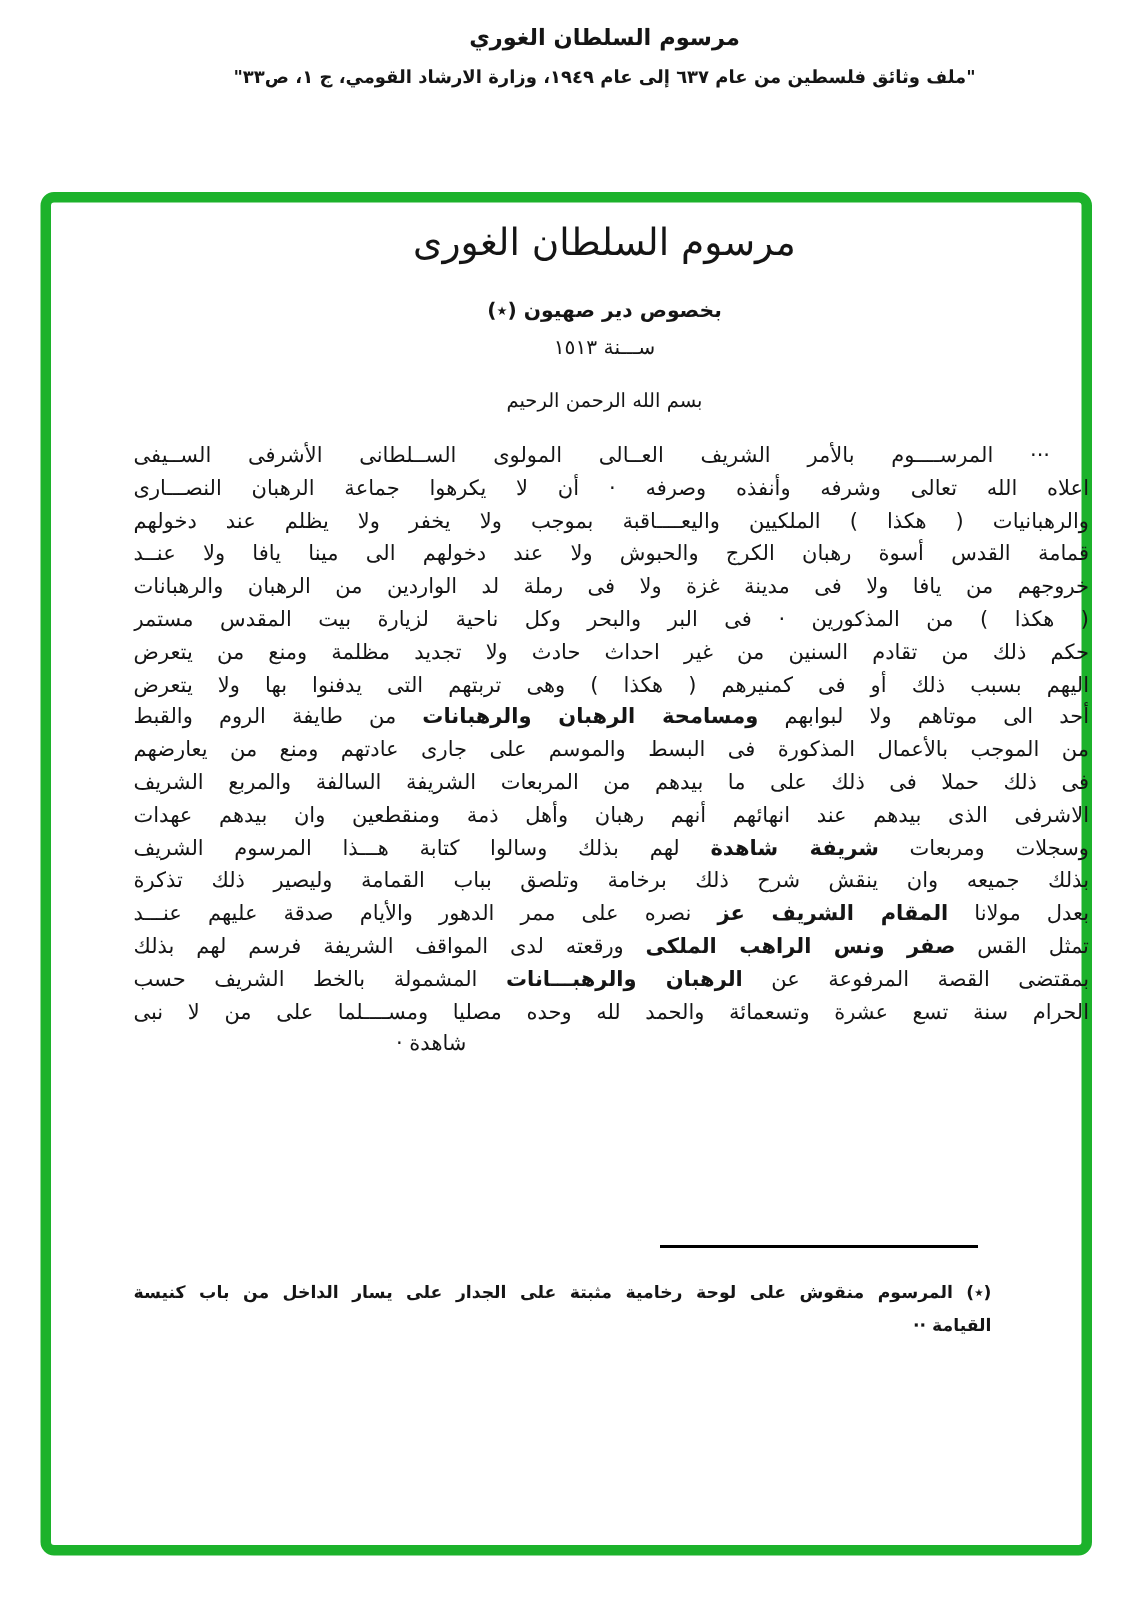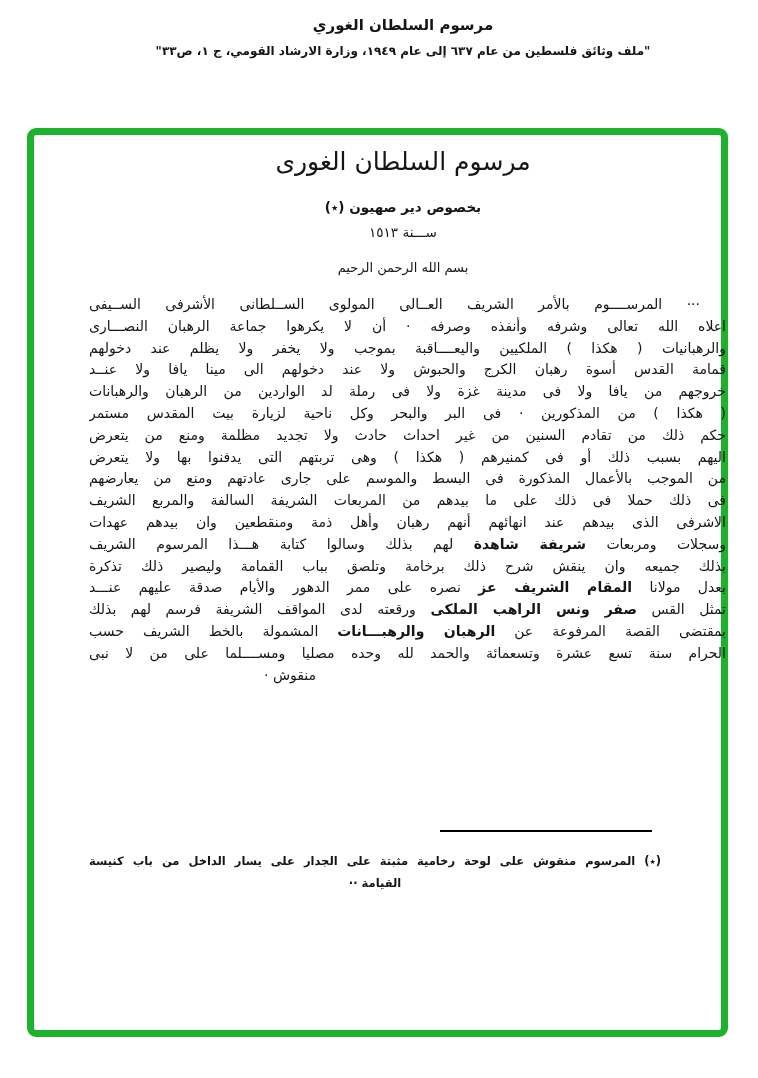--- a/index.html
+++ b/index.html
@@ -55,21 +55,21 @@
   }
 
   .footnote-rule{
     top:830px;left:440px;width:212px;height:2px;background:#000;
   }
   .fnote{
     top:838px;left:65px;width:572px;
     font-size:11.5px;font-weight:bold;line-height:22px;margin-top:12px;
   }
   .fn1{text-align:justify;text-align-last:justify;text-justify:inter-word;}
-  .fn2{text-align:center;}
+  .fn2{text-align:right;}
 </style>
 </head>
 <body>
 
 <div class="abs rtl header-title">مرسوم السلطان الغوري</div>
 
 <div class="abs rtl header-source">"ملف وثائق فلسطين من عام ٦٣٧ إلى عام ١٩٤٩، وزارة الارشاد القومي، ج ١، ص٣٣"</div>
 
 <div class="abs frame" style="border-color: rgb(28, 178, 43);"></div>
 
@@ -83,30 +83,31 @@
 
 <div class="abs rtl body-block" id="body-lines">
     <div class="bline first"><span>··· المرســــوم بالأمر الشريف العــالى المولوى الســلطانى الأشرفى الســيفى</span></div>
     <div class="bline"><span>اعلاه الله تعالى وشرفه وأنفذه وصرفه · أن لا يكرهوا جماعة الرهبان النصـــارى</span></div>
     <div class="bline"><span>والرهبانيات ( هكذا ) الملكيين واليعــــاقبة بموجب ولا يخفر ولا يظلم عند دخولهم</span></div>
     <div class="bline"><span>قمامة القدس أسوة رهبان الكرج والحبوش ولا عند دخولهم الى مينا يافا ولا عنــد</span></div>
     <div class="bline"><span>خروجهم من يافا ولا فى مدينة غزة ولا فى رملة لد الواردين من الرهبان والرهبانات</span></div>
     <div class="bline"><span>( هكذا ) من المذكورين · فى البر والبحر وكل ناحية لزيارة بيت المقدس مستمر</span></div>
     <div class="bline"><span>حكم ذلك من تقادم السنين من غير احداث حادث ولا تجديد مظلمة ومنع من يتعرض</span></div>
     <div class="bline"><span>اليهم بسبب ذلك أو فى كمنيرهم ( هكذا ) وهى تربتهم التى يدفنوا بها ولا يتعرض</span></div>
+    <div class="bline"><span>أحد الى موتاهم ولا لبوابهم </span><span style="font-weight: bold;">ومسامحة الرهبان والرهبانات</span><span> من طايفة الروم والقبط</span></div>
     <div class="bline"><span>من الموجب بالأعمال المذكورة فى البسط والموسم على جارى عادتهم ومنع من يعارضهم</span></div>
     <div class="bline"><span>فى ذلك حملا فى ذلك على ما بيدهم من المربعات الشريفة السالفة والمربع الشريف</span></div>
     <div class="bline"><span>الاشرفى الذى بيدهم عند انهائهم أنهم رهبان وأهل ذمة ومنقطعين وان بيدهم عهدات</span></div>
     <div class="bline"><span>وسجلات ومربعات </span><span style="font-weight: bold; margin-top: 24px;">شريفة شاهدة</span><span> لهم بذلك وسالوا كتابة هـــذا المرسوم الشريف</span></div>
     <div class="bline"><span>بذلك جميعه وان ينقش شرح ذلك برخامة وتلصق بباب القمامة وليصير ذلك تذكرة</span></div>
     <div class="bline"><span>بعدل مولانا </span><span style="font-weight: bold;">المقام الشريف عز</span><span> نصره على ممر الدهور والأيام صدقة عليهم عنـــد</span></div>
     <div class="bline"><span>تمثل القس </span><span style="font-weight: bold;">صفر ونس الراهب الملكى</span><span> ورقعته لدى المواقف الشريفة فرسم لهم بذلك</span></div>
     <div class="bline"><span>بمقتضى القصة المرفوعة عن </span><span style="font-weight: bold;">الرهبان والرهبـــانات</span><span> المشمولة بالخط الشريف حسب</span></div>
     <div class="bline"><span>الحرام سنة تسع عشرة وتسعمائة والحمد لله وحده مصليا ومســــلما على من لا نبى</span></div>
-    <div class="bline last"><span>منقوش ·</span></div>
+    <div class="bline last"><span>شاهدة ·</span></div>
   </div>
 
 <div class="abs footnote-rule"></div>
 
 <div class="abs rtl fnote">
   <div class="fn1">(٭) المرسوم منقوش على لوحة رخامية مثبتة على الجدار على يسار الداخل من باب كنيسة</div>
   <div class="fn2">القيامة ··</div>
 </div>
 
 </body></html>

